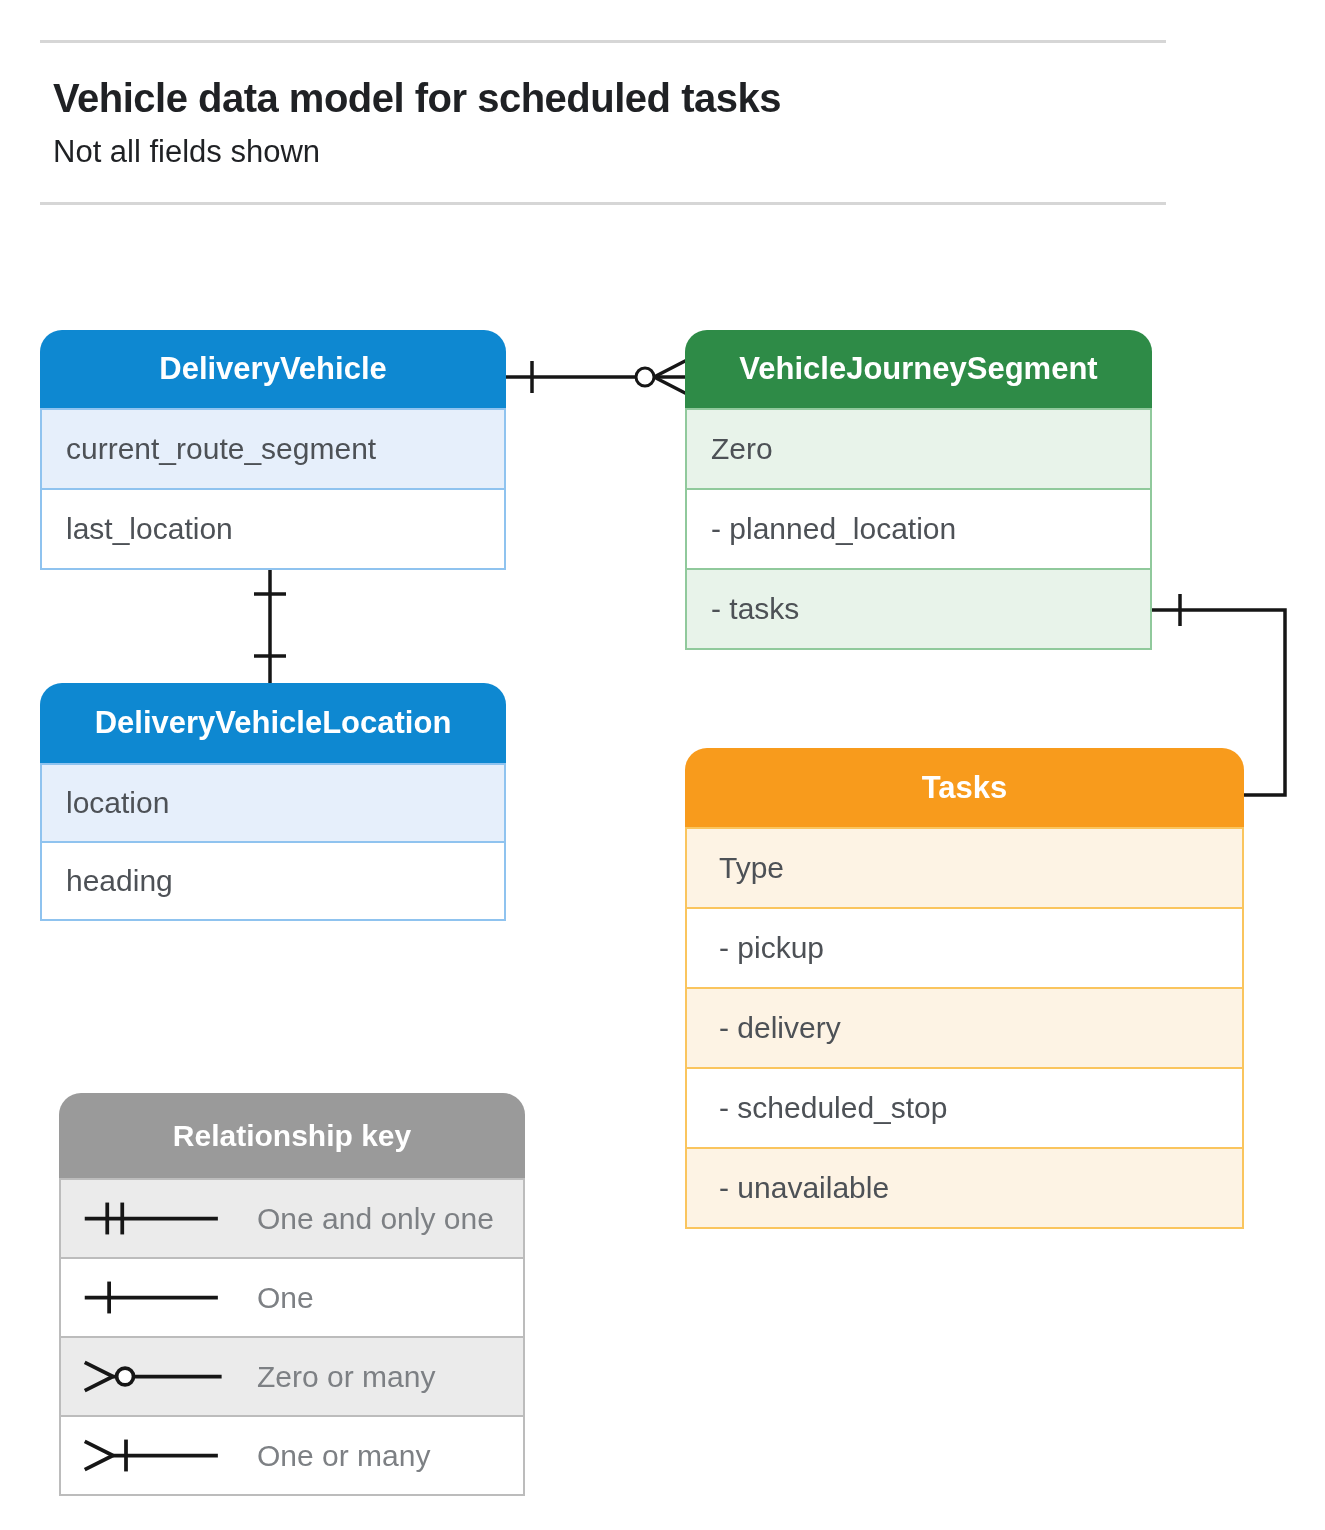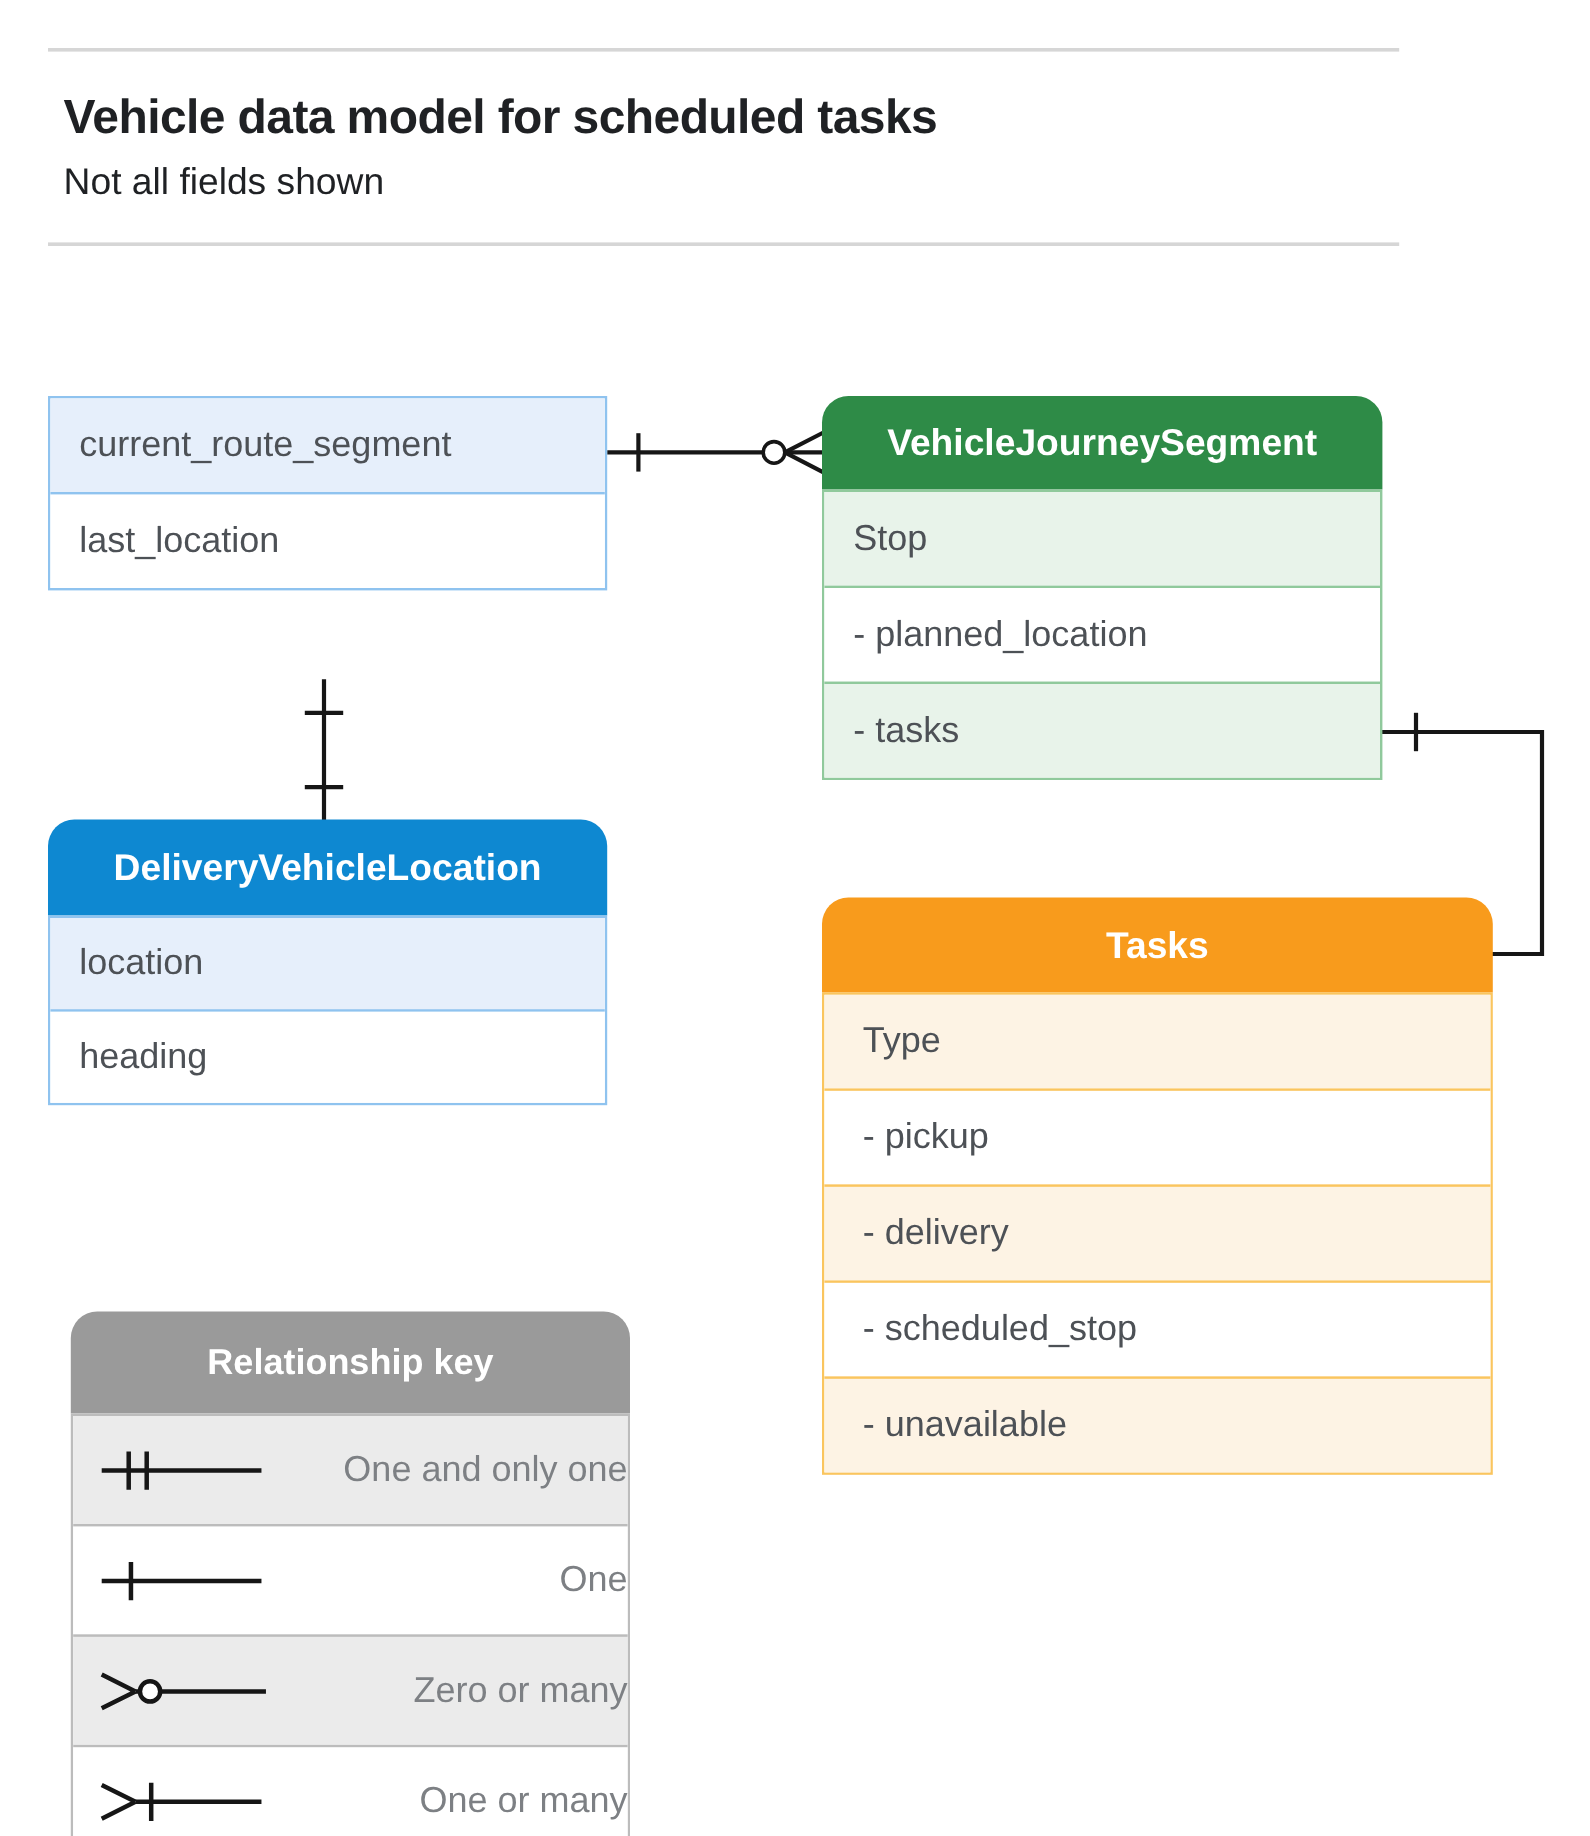--- a/index.html
+++ b/index.html
@@ -45,21 +45,21 @@
   #e-vjs .ehead{height:78px;}
   #e-vjs .erow{height:78px;}
   #e-dvl{left:40px;top:683px;width:466px;}
   #e-dvl .ehead{height:80px;}
   #e-dvl .erow{height:76px;}
   #e-tasks{left:685px;top:748px;width:559px;}
   #e-tasks .ehead{height:79px;}
   #e-tasks .erow{height:78px;padding-left:32px;}
   #e-key{left:40px;top:1093px;width:466px;margin-left:19px;}
   #e-key .ehead{height:85px;font-size:30px;}
-  #e-key .erow{height:90px;padding-left:20px;color:var(--legend-text,#7d8084);justify-content:space-between;}
+  #e-key .erow{height:77px;padding-left:20px;color:var(--legend-text,#7d8084);}
   .keysym{flex:0 0 auto;width:150px;height:45px;}
   .keysym + span{margin-left:26px;}
   .keysym path,.keysym circle{stroke:var(--line,#161616);stroke-width:4;fill:none;}
   .keysym circle{fill:#fff;}
 
   .connectors path,.connectors circle{stroke:var(--line,#161616);stroke-width:3.5;fill:none;}
   .connectors circle{fill:#fff;stroke-width:3;}
 </style>
 </head>
 <body>
@@ -88,37 +88,40 @@
 
     <g>
       <path d="M1150,610 H1285 V795 H1150"></path>
       <path d="M1180,594 V626"></path>
       <path d="M1177,795 L1150,781 M1177,795 L1150,809"></path>
       <path d="M1190,779 V811"></path>
     </g>
   </svg>
 
   <div class="entity theme-blue" id="e-dv">
+    <div class="ehead">
+      <span>DeliveryVehicle</span>
+    </div>
     <div class="erows">
       <div class="erow shaded">
           <span>current_route_segment</span>
         </div>
       <div class="erow">
           <span>last_location</span>
         </div>
     </div>
   </div>
 
   <div class="entity theme-green" id="e-vjs">
     <div class="ehead">
       <span>VehicleJourneySegment</span>
     </div>
     <div class="erows">
       <div class="erow shaded">
-          <span>Stop</span>
+          <span>Zero</span>
         </div>
       <div class="erow">
           <span>- planned_location</span>
         </div>
       <div class="erow shaded">
           <span>- tasks</span>
         </div>
     </div>
   </div>
 

